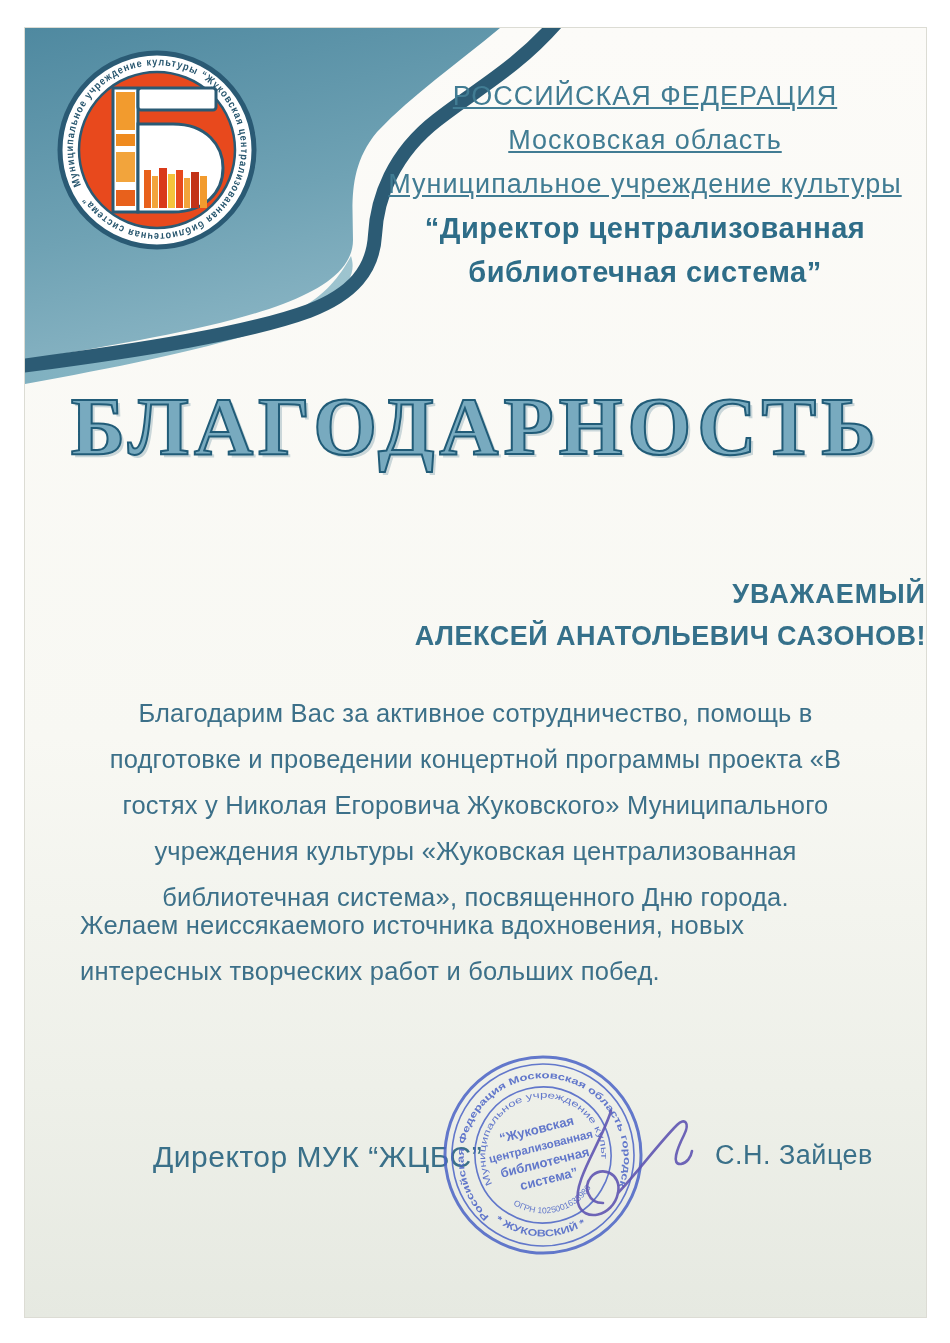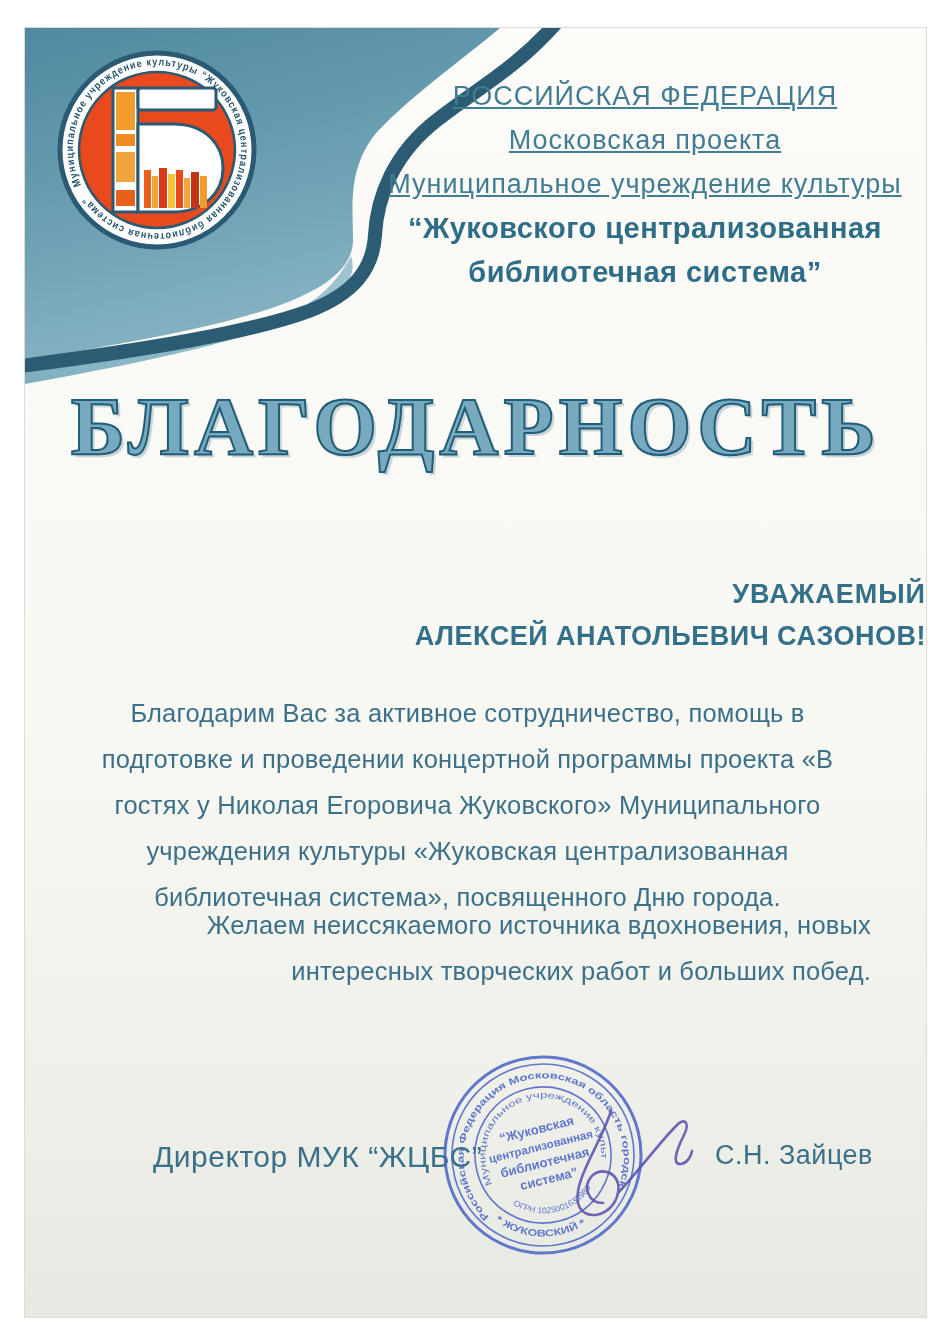--- a/index.html
+++ b/index.html
@@ -14,23 +14,23 @@
   .header-block{top:46px;left:350px;width:540px;text-align:center;color:#417c93;}
   .h-line{font-size:27px;line-height:44px;letter-spacing:1px;text-decoration:underline;}
   .h-line-bold{font-size:29px;line-height:44px;font-weight:bold;color:#2e6d88;letter-spacing:0.5px;}
   .title-block{top:352px;left:0;width:901px;text-align:center;}
   .title-text{font-family:"Liberation Serif", serif;font-weight:bold;font-size:82px;
               letter-spacing:5px;color:#78aabf;-webkit-text-stroke:2px #215c78;
               text-shadow:3px 3px 0 rgba(33,92,120,0.22);}
   .recipient-block{top:545px;left:0;width:901px;text-align:right;color:#35708a;}
   .r-line1{font-size:27px;font-weight:bold;line-height:42px;letter-spacing:1px;}
   .r-line2{font-size:27px;font-weight:bold;line-height:42px;letter-spacing:0.5px;}
-  .body-block{top:662px;left:47px;width:791px;text-align:center;color:#3c7089;
+  .body-block{top:662px;left:55px;width:791px;text-align:center;color:#3c7089;
               font-size:25.5px;line-height:46px;letter-spacing:0.2px;}
-  .body-block2{top:874px;left:55px;width:791px;text-align:right;color:#3c7089;
+  .body-block2{top:874px;left:55px;width:791px;text-align:left;color:#3c7089;
                font-size:25.5px;line-height:46px;letter-spacing:0.2px;}
   .footer-label{top:1112px;left:128px;font-size:30px;color:#3a7089;letter-spacing:0.5px;}
   .footer-name{top:1112px;left:690px;font-size:27px;color:#3a7089;letter-spacing:0.5px;}
   .stamp-svg{position:absolute;left:390px;top:1005px;width:310px;height:260px;z-index:6;}
 </style>
 </head>
 <body>
 
 <div class="canvas">
   <div class="page">
@@ -93,23 +93,23 @@
           <rect x="19" y="20" width="7" height="38" fill="#e8491d"></rect>
           <rect x="27" y="28" width="6" height="30" fill="#f2a43c"></rect>
           <rect x="34" y="22" width="8" height="36" fill="#c23318"></rect>
           <rect x="43" y="26" width="7" height="32" fill="#f29b2e"></rect>
         </g>
       </g>
     </svg>
 
     <div class="txt header-block">
       <div class="h-line">РОССИЙСКАЯ ФЕДЕРАЦИЯ</div>
-      <div class="h-line">Московская проекта</div>
+      <div class="h-line">Московская область</div>
       <div class="h-line">Муниципальное учреждение культуры</div>
-      <div class="h-line-bold">“Жуковского централизованная</div>
+      <div class="h-line-bold">“Директор централизованная</div>
       <div class="h-line-bold">библиотечная система”</div>
     </div>
 
     <div class="txt title-block">
       <span class="title-text">БЛАГОДАРНОСТЬ</span>
     </div>
 
     <div class="txt recipient-block">
       <div class="r-line1">УВАЖАЕМЫЙ</div>
       <div class="r-line2">АЛЕКСЕЙ АНАТОЛЬЕВИЧ САЗОНОВ!</div>

